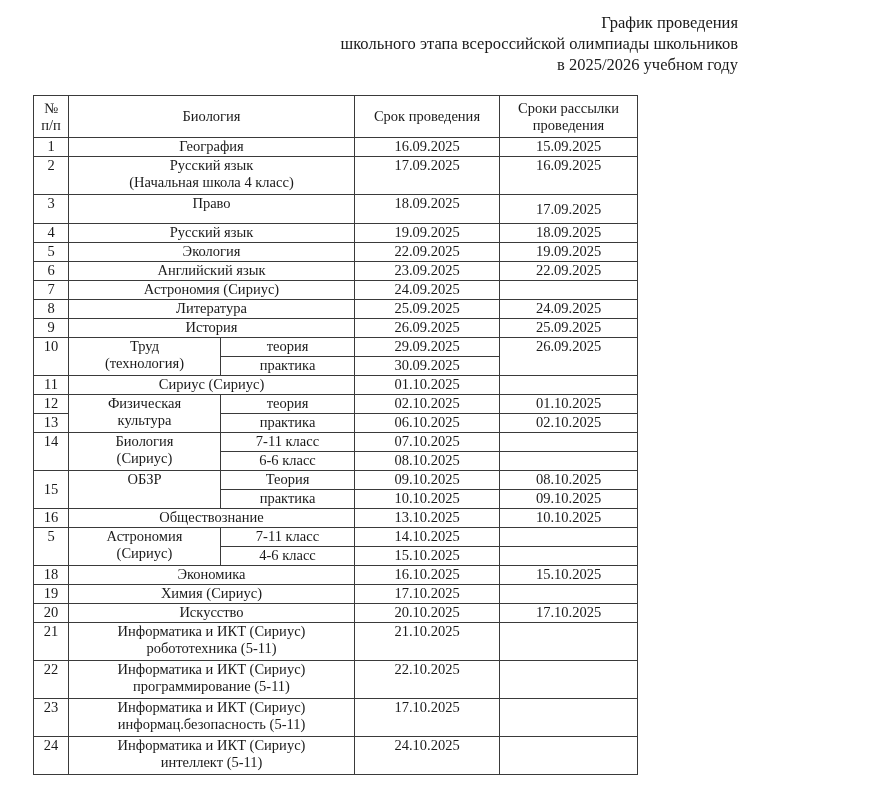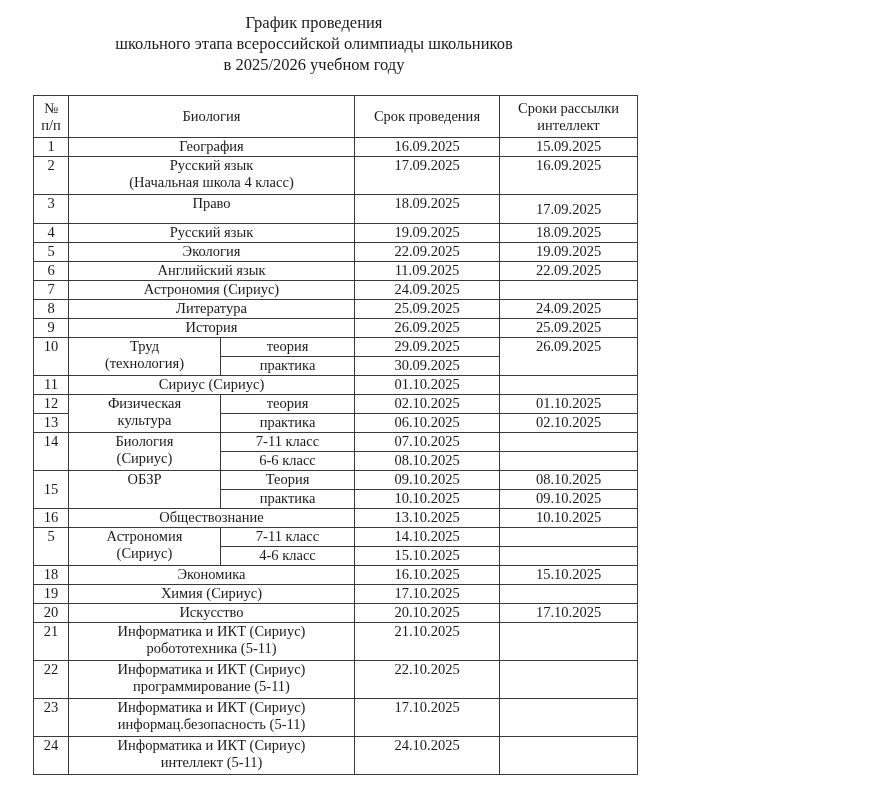--- a/index.html
+++ b/index.html
@@ -3,21 +3,21 @@
   <meta charset="utf-8">
   <style>
     html, body { margin: 0; padding: 0; background: #ffffff; }
     body {
       width: 894px; height: 800px; overflow: hidden; position: relative;
       font-family: "Liberation Serif", "DejaVu Serif", serif;
       color: #1a1a1a;
     }
     .title {
       position: absolute; left: 0; width: 738px; top: 12px;
-      text-align: center; font-size: 16.5px; line-height: 21px;
+      text-align: right; font-size: 16.5px; line-height: 21px;
     }
     .title div { margin-left: -110px; }
     table.sched {
       position: absolute; left: 33px; top: 95px;
       border-collapse: collapse; table-layout: fixed;
       font-size: 14.5px; line-height: 17px;
     }
     table.sched td, table.sched th {
       border: 1px solid #3a3a3a; padding: 0 2px; text-align: center;
       vertical-align: top; font-weight: normal; overflow: hidden; white-space: nowrap;
@@ -49,21 +49,21 @@
       <col class="c-subj">
       <col class="c-sub">
       <col class="c-date">
       <col class="c-mail">
   </colgroup>
   <tbody>
       <tr class="h-head">
     <th><span>№</span><br><span>п/п</span></th>
     <th colspan="2">Биология</th>
     <th>Срок проведения</th>
-    <th><span>Сроки рассылки</span><br><span>интеллект</span></th>
+    <th><span>Сроки рассылки</span><br><span>проведения</span></th>
   </tr>
 
   <tr class="h1">
     <td>1</td>
     <td colspan="2">География</td>
     <td>16.09.2025</td>
     <td>15.09.2025</td>
   </tr>
 
   <tr class="h2">
@@ -90,21 +90,21 @@
   <tr class="h1">
     <td>5</td>
     <td colspan="2">Экология</td>
     <td>22.09.2025</td>
     <td>19.09.2025</td>
   </tr>
 
   <tr class="h1">
     <td>6</td>
     <td colspan="2">Английский язык</td>
-    <td>11.09.2025</td>
+    <td>23.09.2025</td>
     <td>22.09.2025</td>
   </tr>
 
   <tr class="h1">
     <td>7</td>
     <td colspan="2">Астрономия (Сириус)</td>
     <td>24.09.2025</td>
     <td></td>
   </tr>
 

